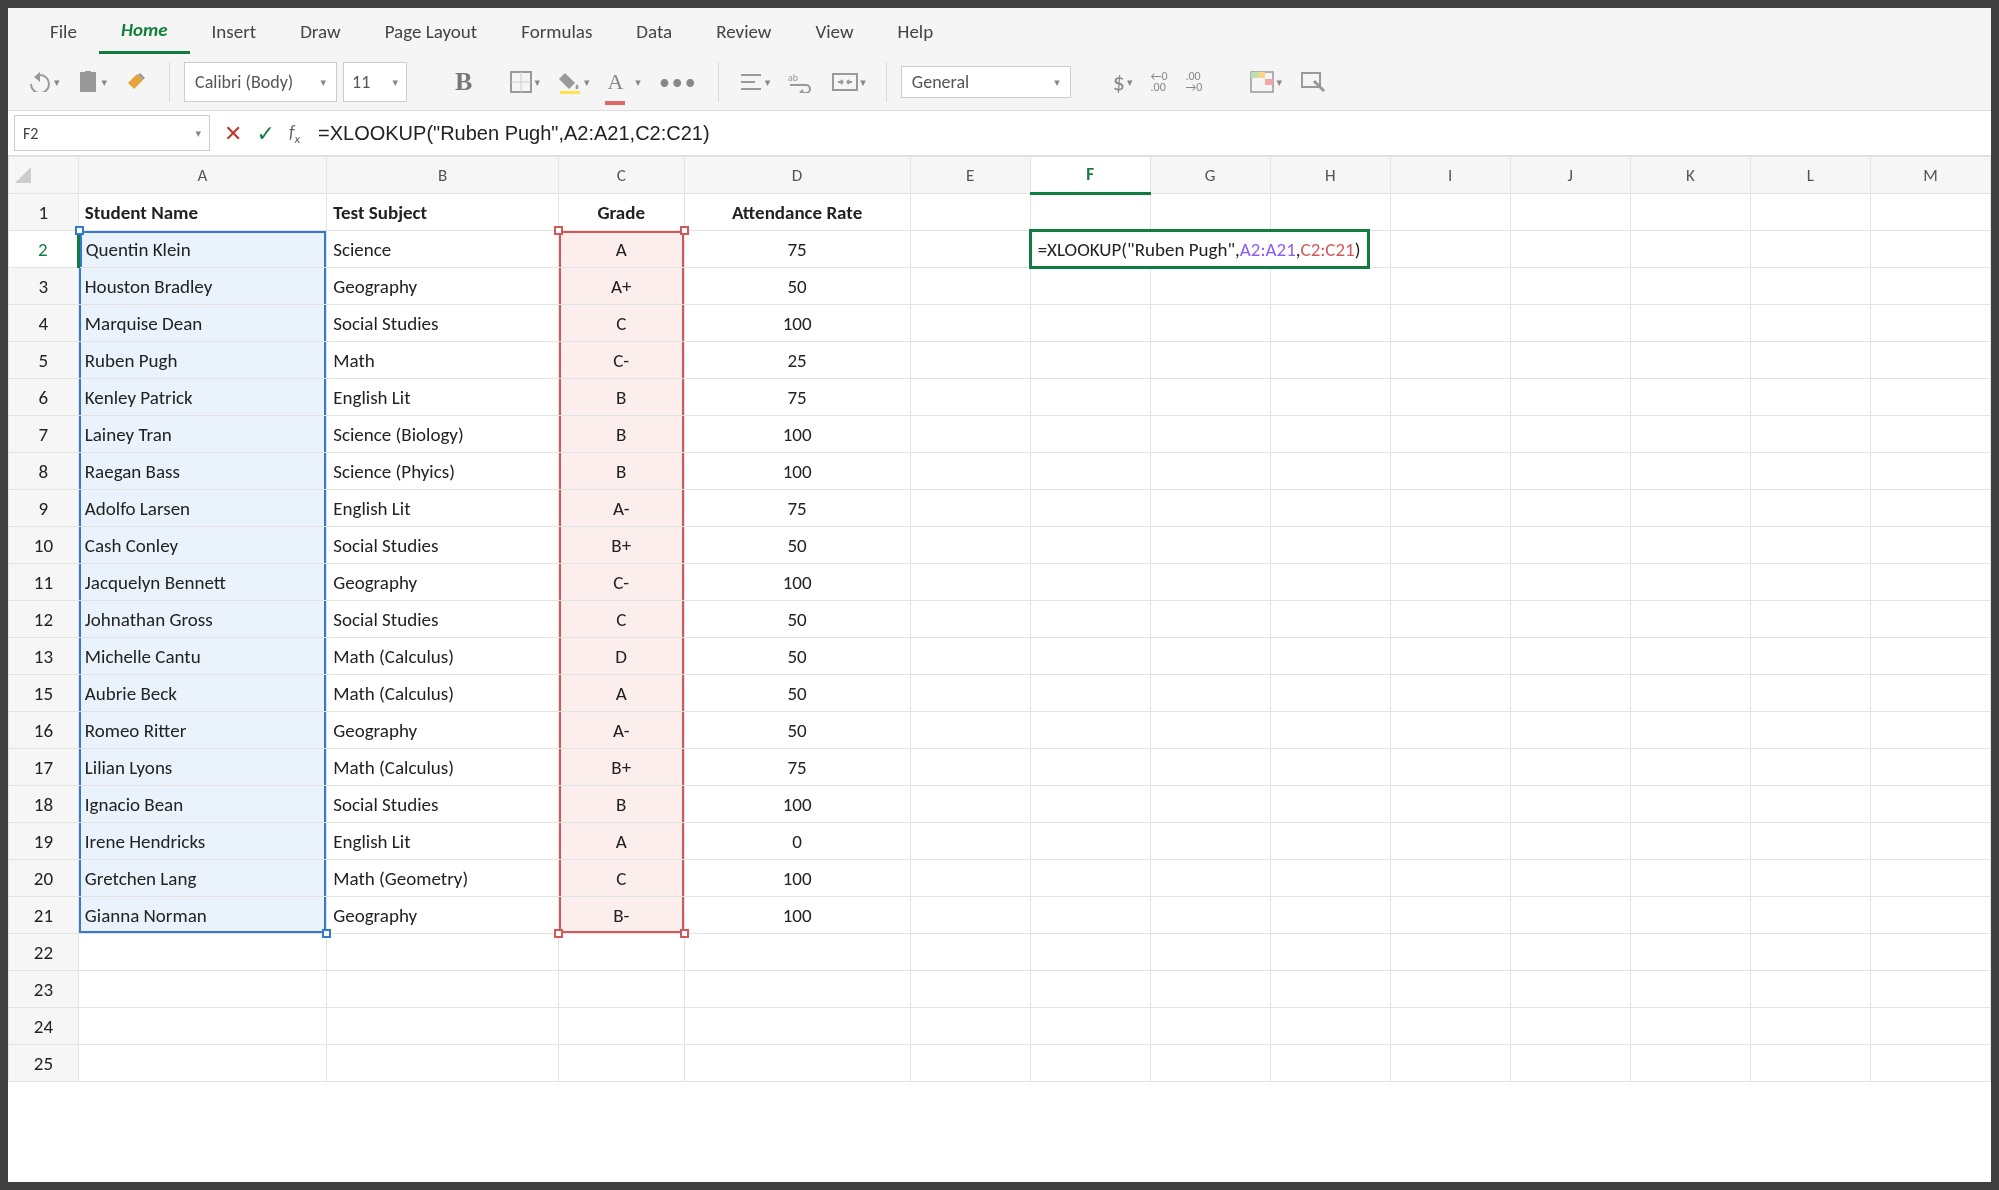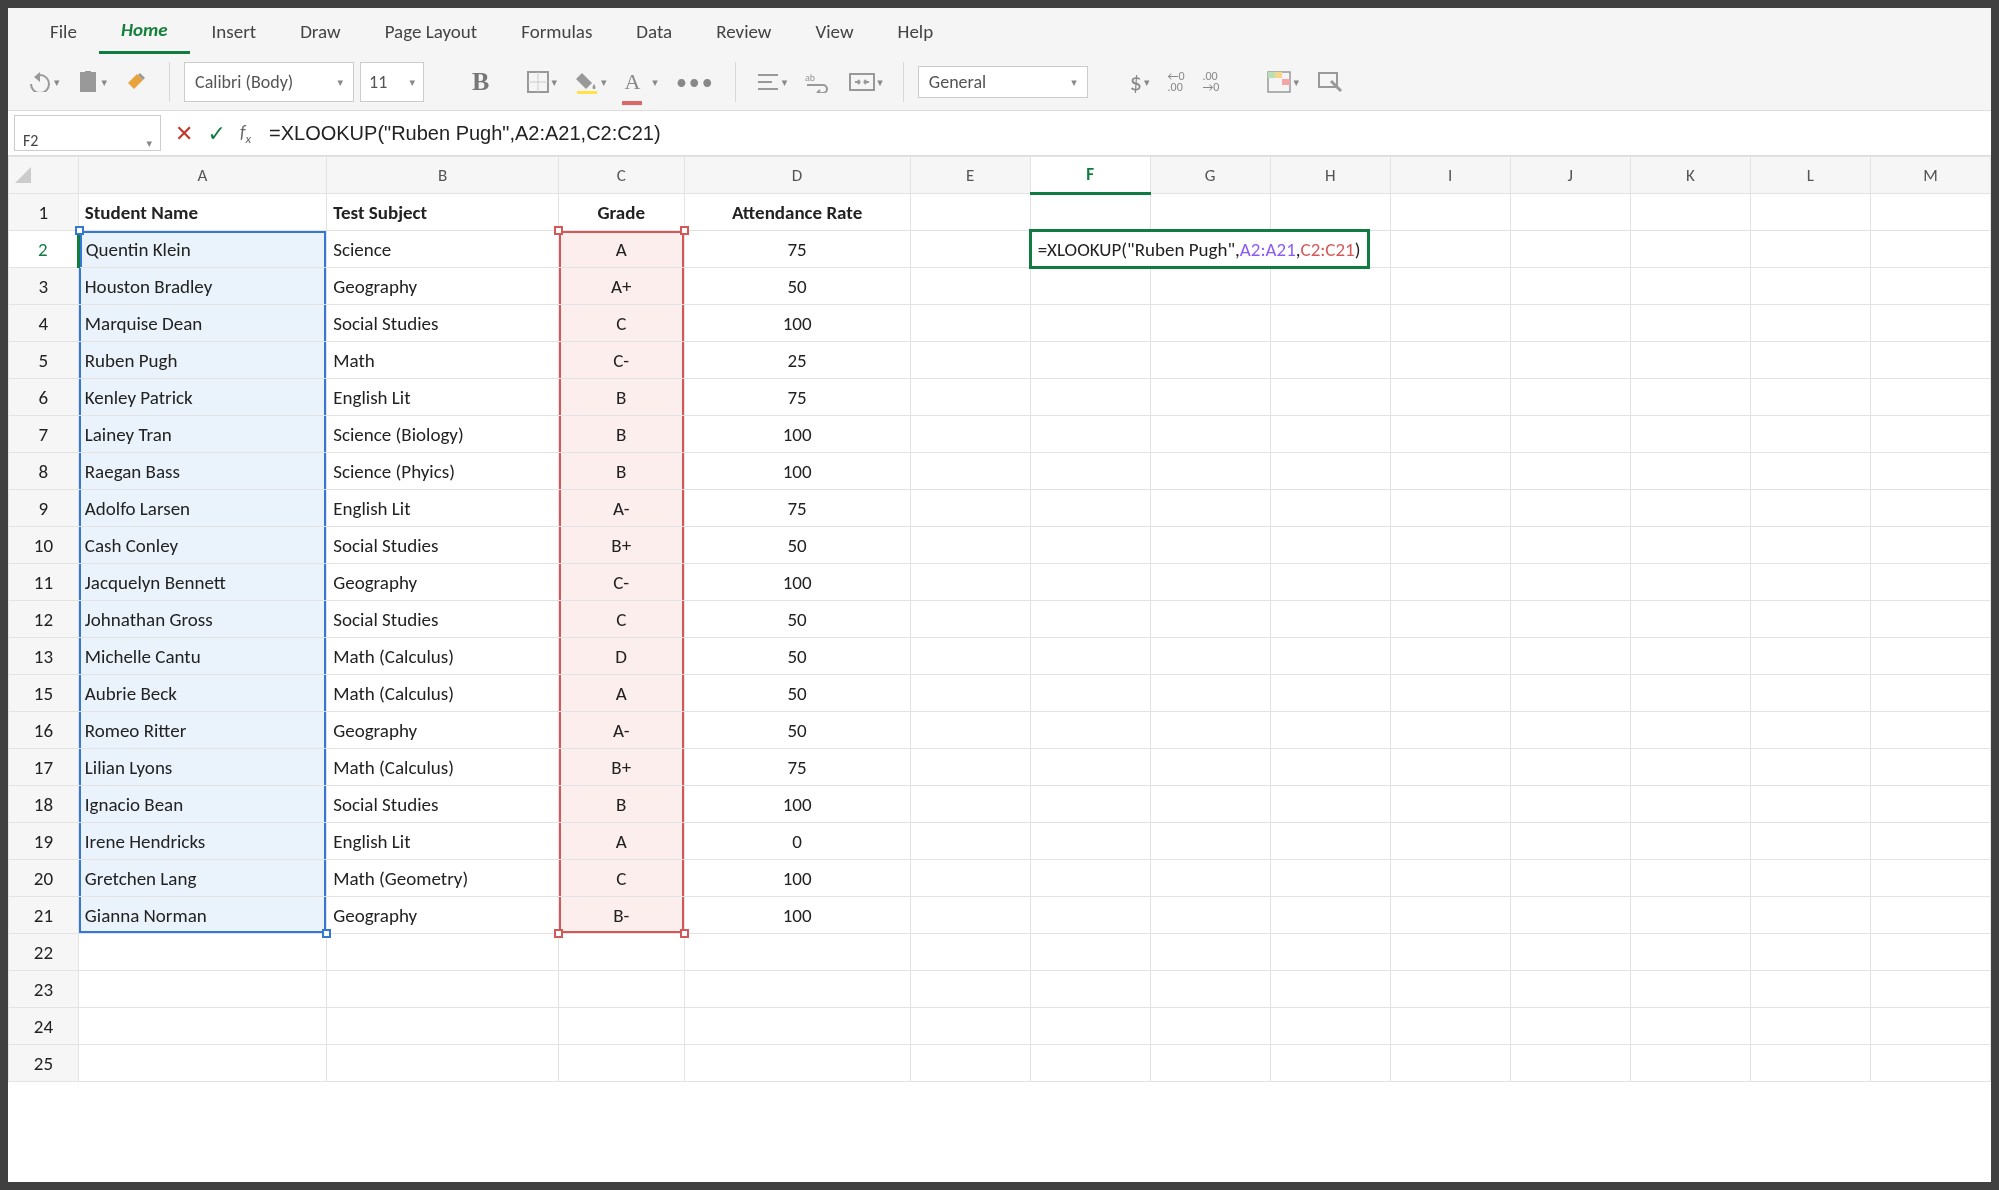--- a/index.html
+++ b/index.html
@@ -58,42 +58,42 @@
     display: inline-flex;
     align-items: center;
     justify-content: center;
     padding: 0 6px;
     color: #888;
     font-size: 20px;
     cursor: pointer;
   }
   .chev { font-size: 11px; color: #888; margin-left: 2px;}
   .font-name {
-    width: 170px; height: 40px; border:1px solid #ccc; background:#fff;
+    width: 153px; height: 40px; border:1px solid #ccc; background:#fff;
     display:flex; align-items:center; padding:0 10px; font-size:18px; color:#555;
     justify-content: space-between;
   }
   .font-size { width:64px; height:40px; border:1px solid #ccc; background:#fff;
     display:flex; align-items:center; padding:0 8px; font-size:18px; color:#555;
     justify-content: space-between;}
   .numfmt {
     width: 170px; height: 32px; border:1px solid #ccc; background:#fff;
     display:flex; align-items:center; padding:0 10px; font-size:18px; color:#555;
     justify-content: space-between;
   }
   svg { display:block; }
   .icon-col { fill:#999; }
   
   .fbar-row {
     display:flex; align-items:center; height:46px; background:#fff;
     border-top:1px solid #ddd; border-bottom:1px solid #ddd;
   }
   .name-box {
-    width: 147px; height: 36px; border:1px solid #ccc; margin-left:6px;
-    display:flex; align-items:flex-end; padding:0 8px; font-size:16px; color:#444;
+    width: 196px; height: 36px; border:1px solid #ccc; margin-left:6px;
+    display:flex; align-items:center; padding:0 8px; font-size:16px; color:#444;
     justify-content:space-between; background:#fff;
   }
   .fx-controls { display:flex; align-items:center; gap:14px; padding:0 14px;}
   .fx-cancel { color:#c0392b; font-size:22px; }
   .fx-enter  { color:#107c41; font-size:22px; }
   .fx-label  { font-style: italic; color:#666; font-size:18px;}
   .formula-input {
     flex:1; height:36px; font-size:20px; color:#222; border:none; outline:none;
     background:transparent; padding-left:4px;
   }

